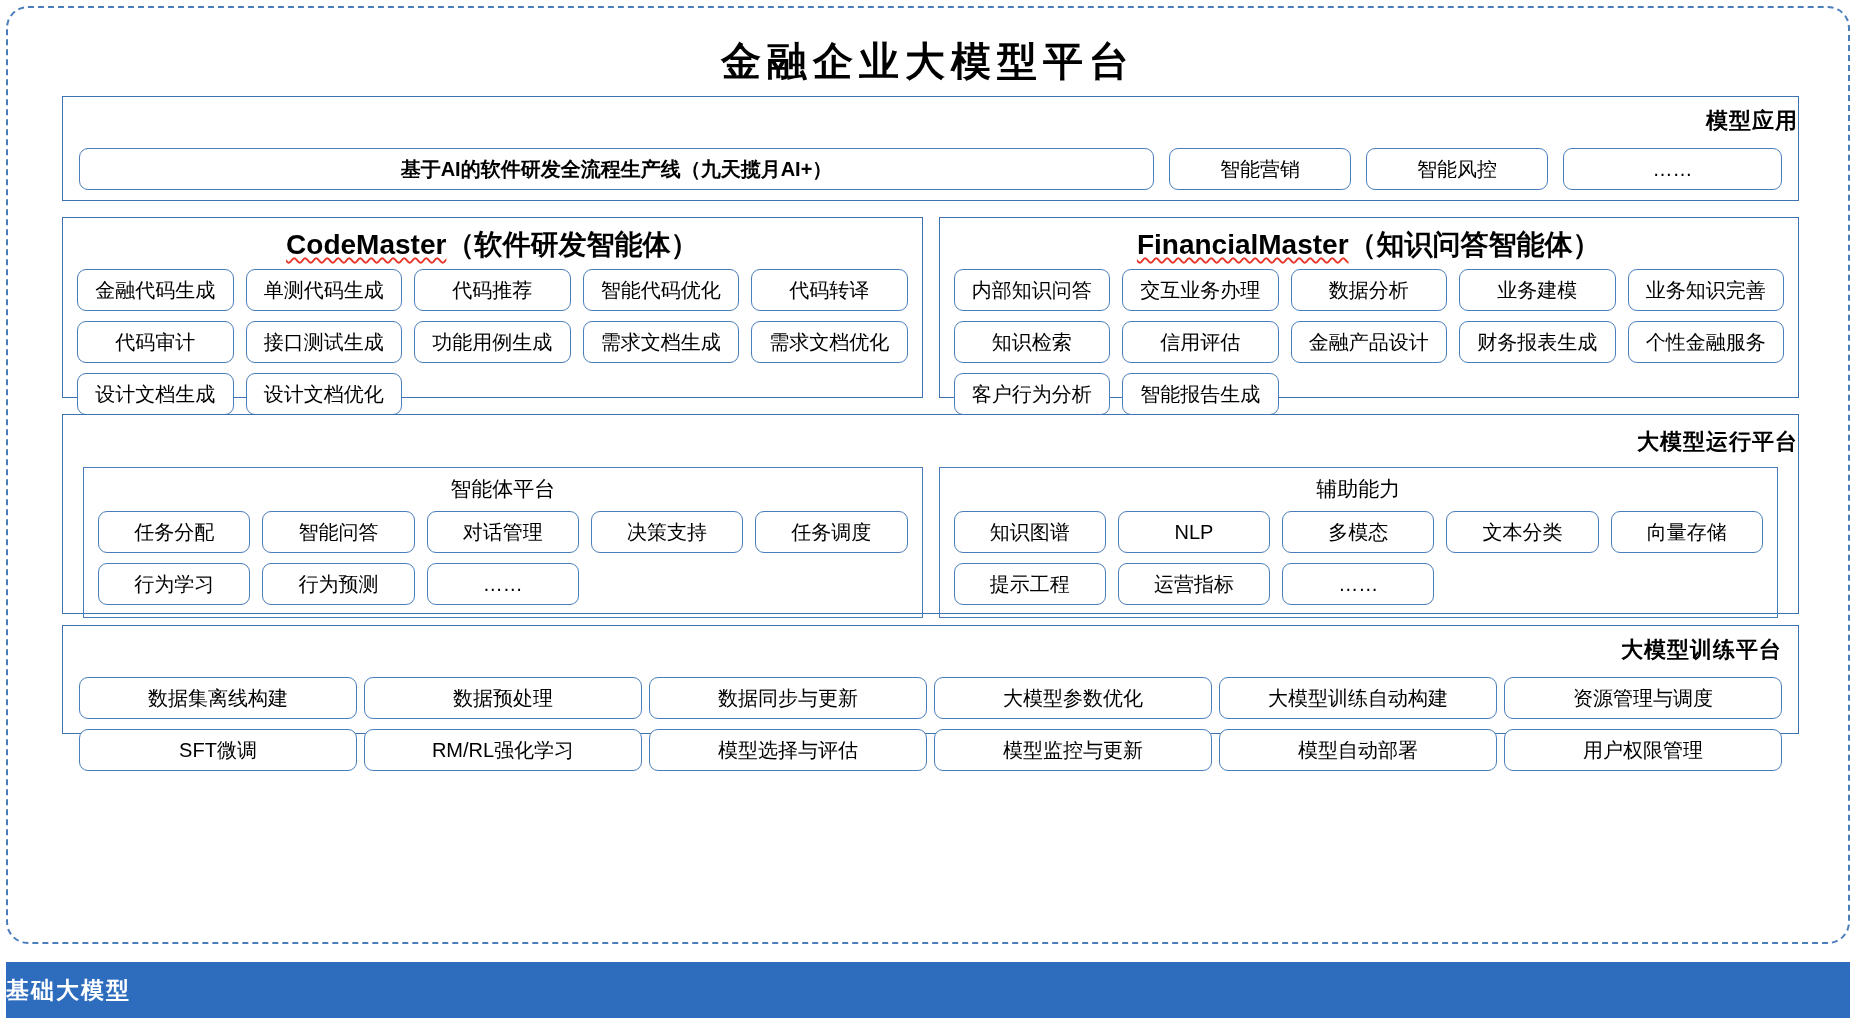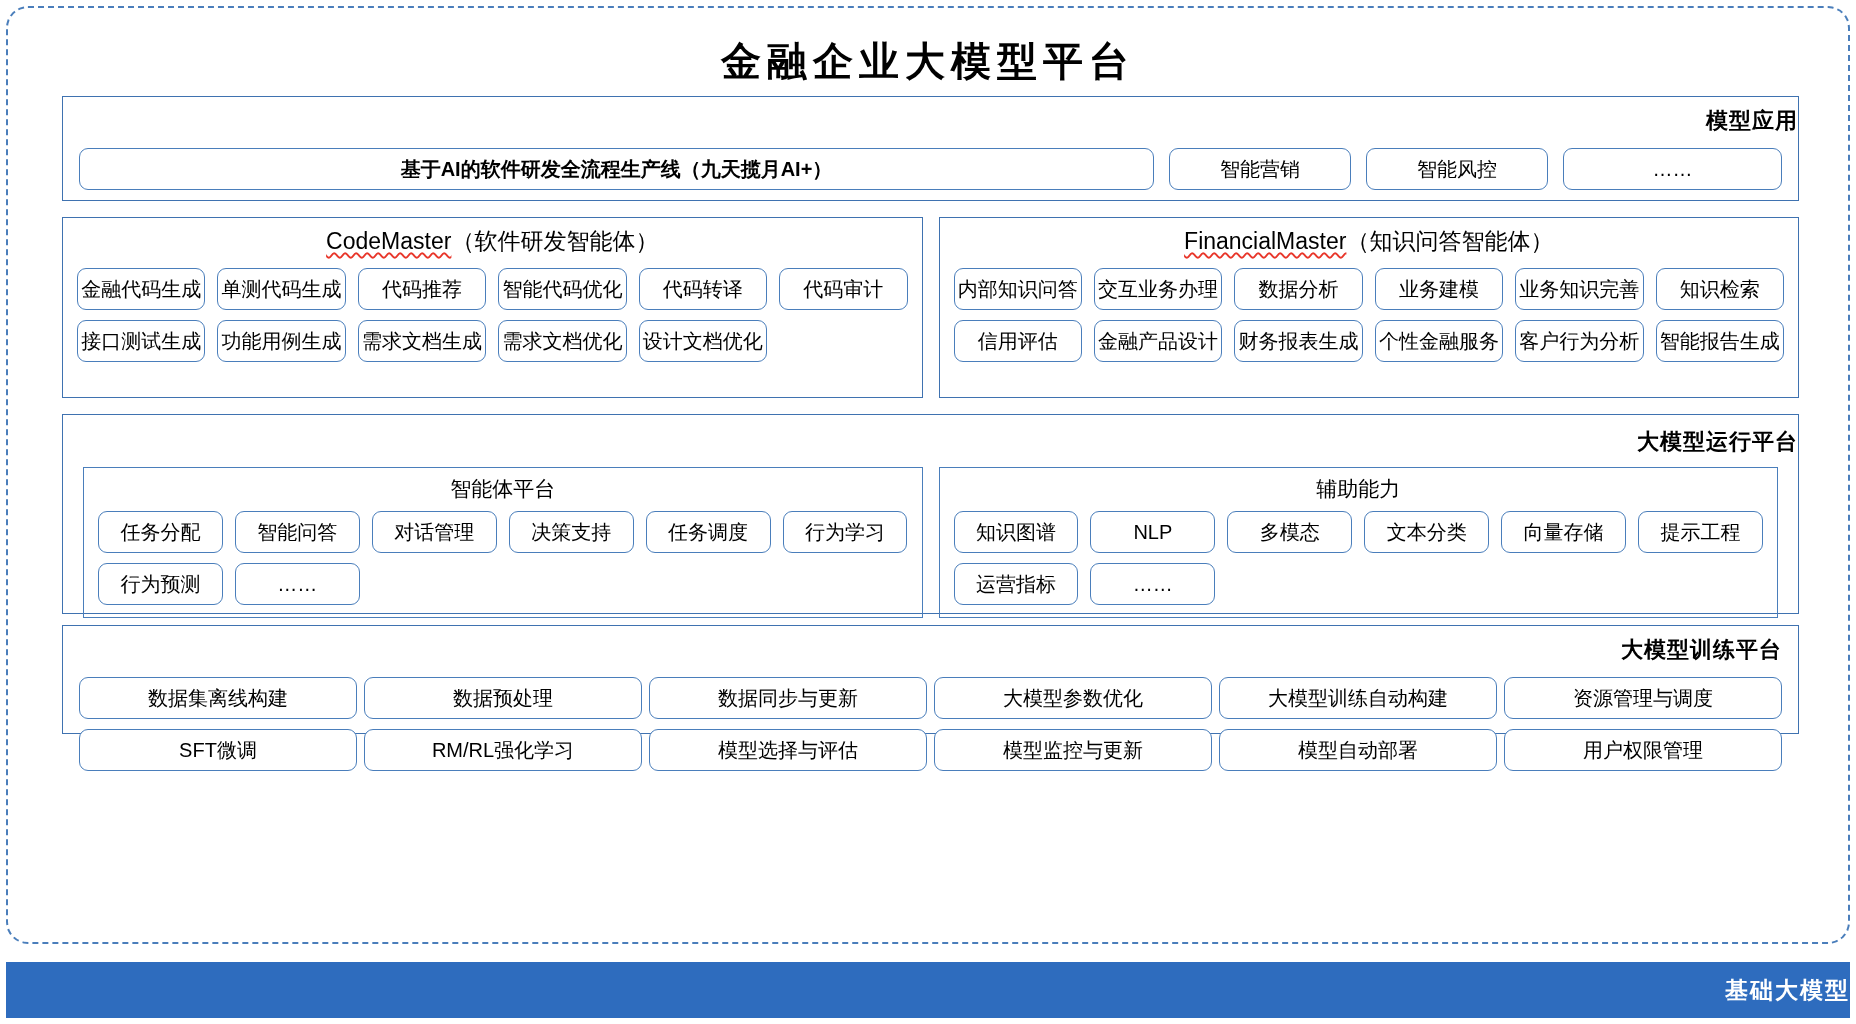--- a/index.html
+++ b/index.html
@@ -115,34 +115,34 @@
     display: flex;
     gap: 16px;
   }
   .agent-panel {
     flex: 1 1 0;
     position: relative;
     padding: 0 14px 10px 14px;
   }
   .agent-title {
     text-align: center;
-    font-size: 23px;
-    font-weight: 400;
+    font-size: 28px;
+    font-weight: 700;
     margin-top: 8px;
-    margin-bottom: 11px;
+    margin-bottom: 5px;
     white-space: nowrap;
   }
   .spell {
     text-decoration: underline wavy #e8362a;
     text-decoration-thickness: 1.6px;
     text-underline-offset: 3px;
   }
   .grid4 {
     display: grid;
-    grid-template-columns: repeat(6, 1fr);
+    grid-template-columns: repeat(5, 1fr);
     gap: 10px 12px;
   }
 
   
   .sec-run {
     position: absolute;
     left: 54px;
     top: 406px;
     width: 1737px;
     height: 200px;
@@ -188,21 +188,21 @@
   .base-bar {
     position: absolute;
     left: 6px;
     top: 962px;
     width: 1844px;
     height: 56px;
     background: #2e6cbe;
     color: #ffffff;
     display: flex;
     align-items: center;
-    justify-content: flex-end;
+    justify-content: flex-start;
     font-size: 23px;
     font-weight: 700;
     letter-spacing: 2px;
     box-sizing: border-box;
   }
 </style>
 </head>
 <body>
 
 <div id="root">
@@ -231,20 +231,21 @@
           <div class="pill">金融代码生成</div>
           <div class="pill">单测代码生成</div>
           <div class="pill">代码推荐</div>
           <div class="pill">智能代码优化</div>
           <div class="pill">代码转译</div>
           <div class="pill">代码审计</div>
           <div class="pill">接口测试生成</div>
           <div class="pill">功能用例生成</div>
           <div class="pill">需求文档生成</div>
           <div class="pill">需求文档优化</div>
+          <div class="pill">设计文档生成</div>
           <div class="pill">设计文档优化</div>
         </div>
       </div>
 
       <div class="panel agent-panel">
         <div class="agent-title">
           <span class="spell">FinancialMaster</span><span>（知识问答智能体）</span>
         </div>
         <div class="grid4">
           <div class="pill">内部知识问答</div>

